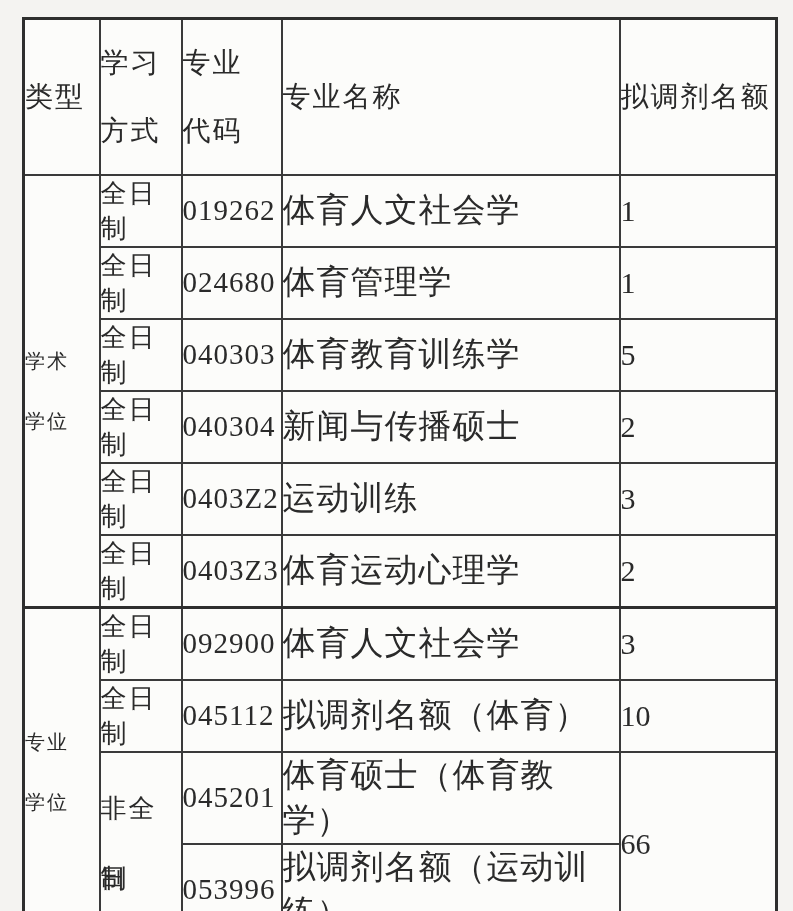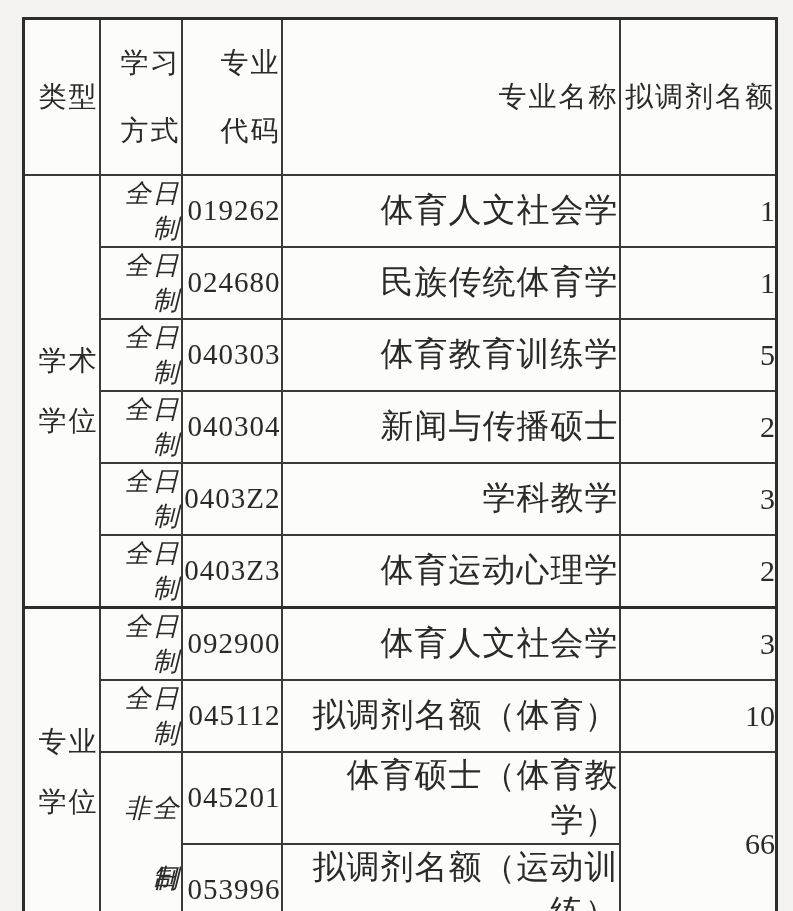--- a/index.html
+++ b/index.html
@@ -21,45 +21,45 @@
   }
   table.quota-table {
     border-collapse: collapse;
     table-layout: fixed;
     width: 753px;
     background: #fcfcfa;
     border: 3px solid #2e2e2e;
   }
   table.quota-table td {
     border: 2px solid #3a3a3a;
-    text-align: right;
+    text-align: left;
     vertical-align: middle;
     padding: 0;
     overflow: hidden;
   }
   tr.hrow { height: 156px; }
   tr.drow { height: 72px; }
   tr.section-start td { border-top: 3px solid #2e2e2e; }
 
   
   td.hdr { font-size: 28px; letter-spacing: 2px; }
   td.hdr-top { vertical-align: top; }
   td.hdr-top .line {
     height: 68px;
     line-height: 68px;
     margin-top: 0;
   }
   td.hdr-top { padding-top: 24px; }
 
   
-  td.type-cell { font-size: 28px; letter-spacing: 2px; }
+  td.type-cell { font-size: 20px; letter-spacing: 2px; }
   td.type-cell .line { height: 60px; line-height: 60px; }
 
   
-  td.mode-cell { font-size: 26px; letter-spacing: 2px; font-style: italic; }
+  td.mode-cell { font-size: 26px; letter-spacing: 2px; }
   td.mode-cell .line { height: 70px; line-height: 70px; }
 
   
   td.code-cell { font-size: 29px; letter-spacing: 1px; }
 
   
   td.name-cell { font-size: 33px; letter-spacing: 1px; }
 
   
   td.quota-cell { font-size: 30px; }
@@ -100,39 +100,39 @@
         <div class="line">学位</div>
       </td>
       <td class="mode-cell">全日制</td>
       <td class="code-cell">019262</td>
       <td class="name-cell">体育人文社会学</td>
       <td class="quota-cell">1</td>
     </tr>
     <tr class="drow">
       <td class="mode-cell">全日制</td>
       <td class="code-cell">024680</td>
-      <td class="name-cell">民族传统体育学</td>
+      <td class="name-cell">体育管理学</td>
       <td class="quota-cell">1</td>
     </tr>
     <tr class="drow">
       <td class="mode-cell">全日制</td>
       <td class="code-cell">040303</td>
       <td class="name-cell">体育教育训练学</td>
       <td class="quota-cell">5</td>
     </tr>
     <tr class="drow">
       <td class="mode-cell">全日制</td>
       <td class="code-cell">040304</td>
       <td class="name-cell">新闻与传播硕士</td>
       <td class="quota-cell">2</td>
     </tr>
     <tr class="drow">
       <td class="mode-cell">全日制</td>
       <td class="code-cell">0403Z2</td>
-      <td class="name-cell">学科教学</td>
+      <td class="name-cell">运动训练</td>
       <td class="quota-cell">3</td>
     </tr>
     <tr class="drow">
       <td class="mode-cell">全日制</td>
       <td class="code-cell">0403Z3</td>
       <td class="name-cell">体育运动心理学</td>
       <td class="quota-cell">2</td>
     </tr>
 
     <tr class="drow section-start">

